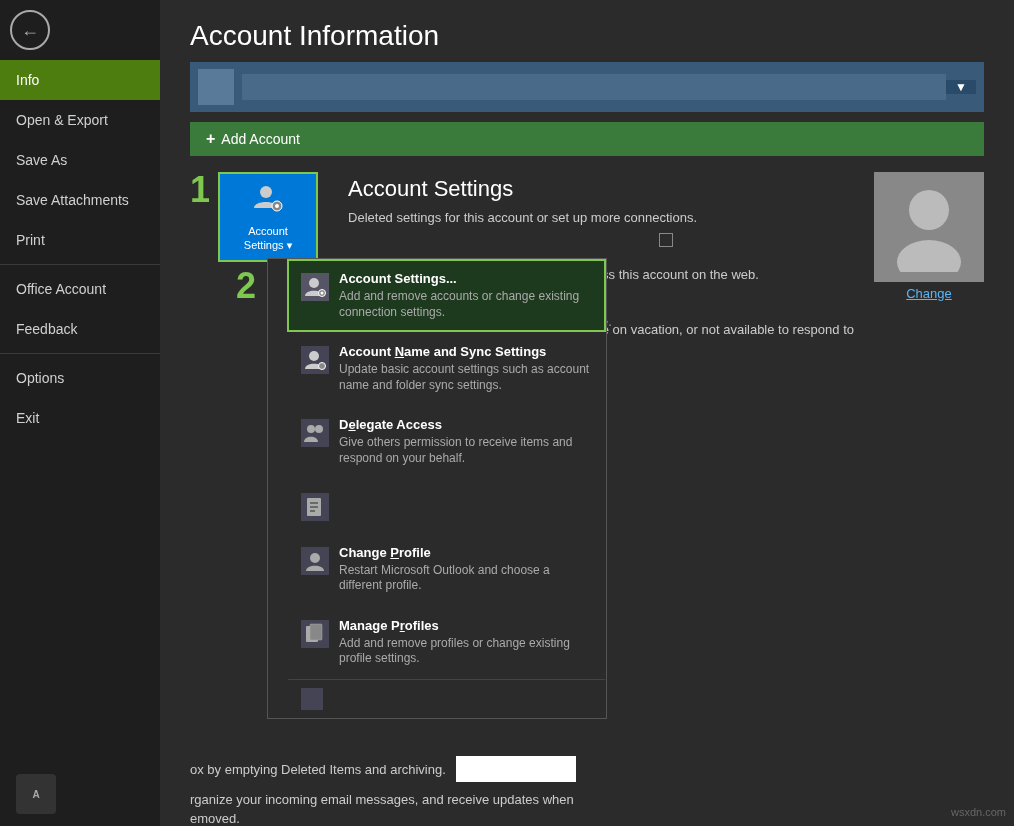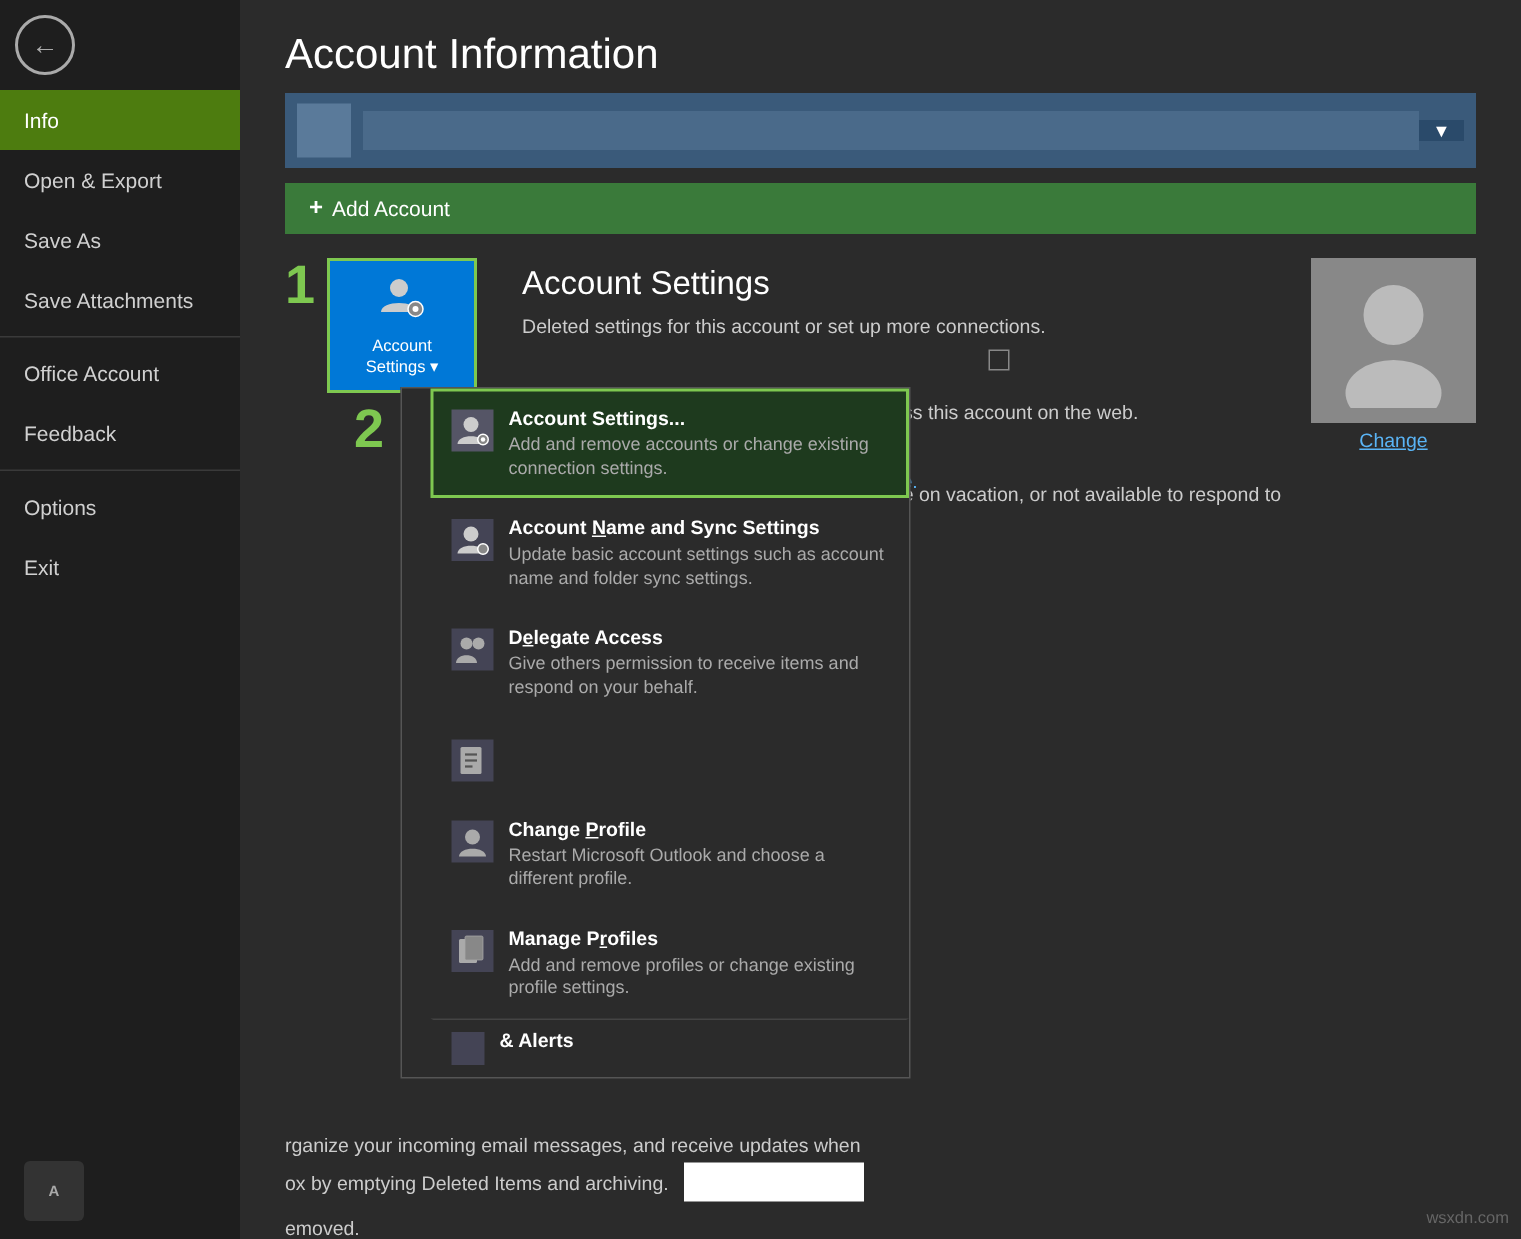--- a/index.html
+++ b/index.html
@@ -361,20 +361,23 @@
   </div>
   <div class="sidebar-item">
     <span>Open &amp; Export</span>
   </div>
   <div class="sidebar-item">
     <span>Save As</span>
   </div>
   <div class="sidebar-item">
     <span>Save Attachments</span>
   </div>
+  <div class="sidebar-item">
+    <span>Print</span>
+  </div>
   <div class="sidebar-divider"></div>
   <div class="sidebar-item">
     <span>Office Account</span>
   </div>
   <div class="sidebar-item">
     <span>Feedback</span>
   </div>
   <div class="sidebar-divider"></div>
   <div class="sidebar-item">
     <span>Options</span>
@@ -538,43 +541,38 @@
           <div class="dropdown-item-title">
             Manage P<span class="underline">r</span>ofiles
           </div>
           <div class="dropdown-item-desc">Add and remove profiles or change existing profile settings.</div>
         </div>
       </div>
 
       <div class="dropdown-item" style="border-top: 1px solid #444; padding: 6px 12px;">
         <div class="dropdown-icon" style="background:#445; width:22px; height:22px;">
         </div>
-        <div class="dropdown-text-area">
-          <div class="dropdown-item-title">
-            &amp; Alerts
-          </div>
-        </div>
       </div>
 
     </div>
 
     <div style="position:absolute; right: 160px; top: 150px; color: #ccc; font-size:13px; max-width: 420px;">
       <span>others that you are on vacation, or not available to respond to</span>
     </div>
 
   </div>
 
   <div style="padding: 0 30px; margin-top: 50px;">
-    <div style="color:#ccc; font-size:13px; margin-bottom: 4px;">
-      <span>rganize your incoming email messages, and receive updates when</span>
-    </div>
     <div style="color:#ccc; font-size:13px; margin-bottom: 10px; display:flex; align-items:center; gap:10px;">
       <span>ox by emptying Deleted Items and archiving.</span>
       <div style="background:#fff; height:26px; width:120px;"></div>
     </div>
+    <div style="color:#ccc; font-size:13px; margin-bottom: 4px;">
+      <span>rganize your incoming email messages, and receive updates when</span>
+    </div>
     <div style="color:#ccc; font-size:13px;">
       <span>emoved.</span>
     </div>
   </div>
 
   <div class="watermark">wsxdn.com</div>
 
 </div>
 
 </body></html>

